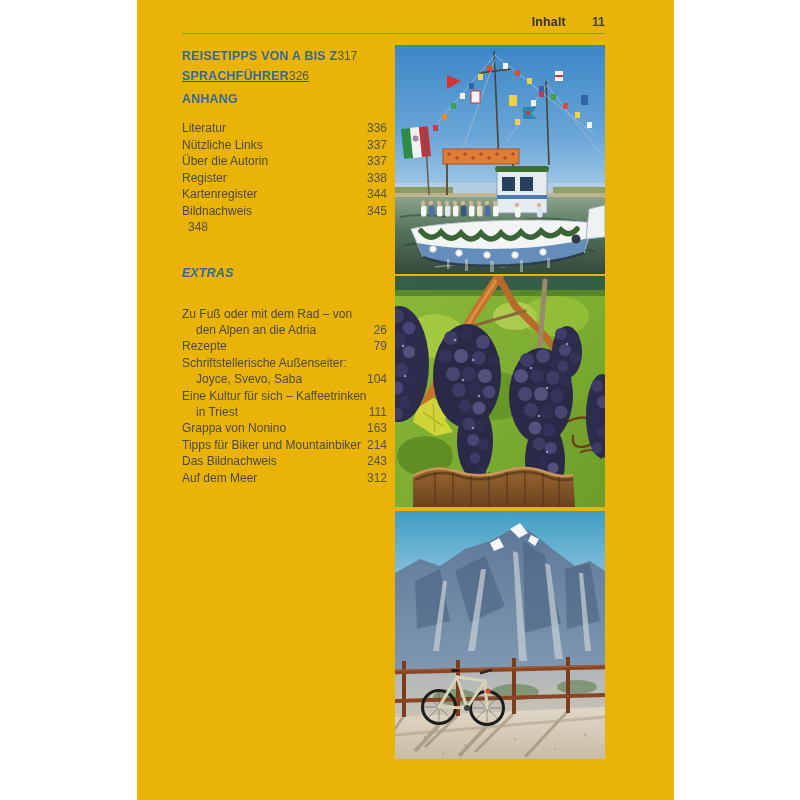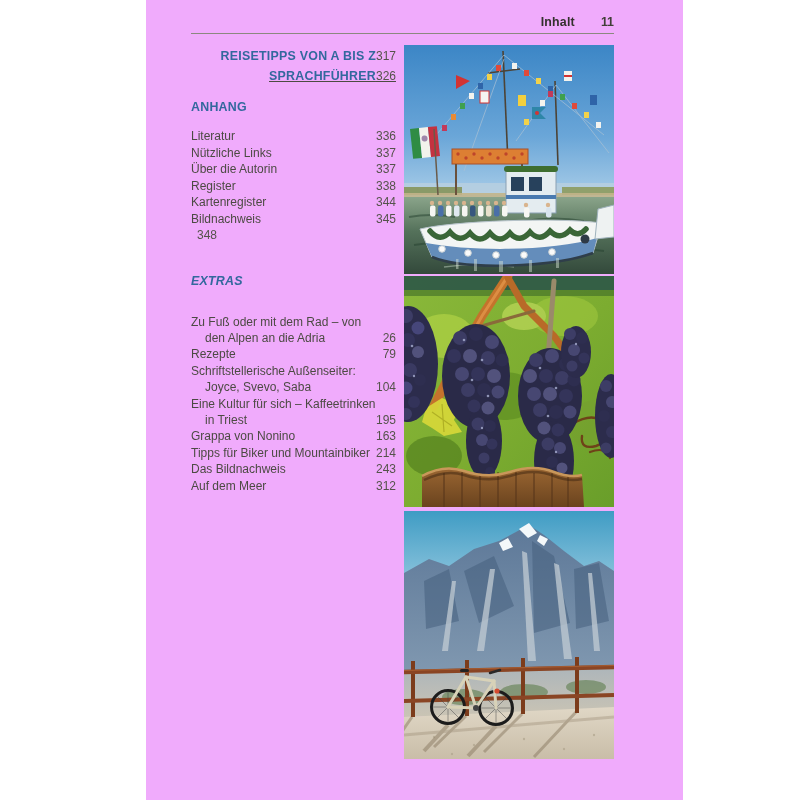--- a/index.html
+++ b/index.html
@@ -1,34 +1,34 @@
 <!DOCTYPE html>
 <html><head>
 <meta charset="utf-8">
 <style>
   html,body{margin:0;padding:0;background:#ffffff;}
   .screen{position:relative;width:800px;height:800px;background:#ffffff;overflow:hidden;
           font-family:"Liberation Sans",sans-serif;}
-  .book-page{position:absolute;left:146px;top:0;width:537px;height:800px;background:#f0abfc;}
+  .book-page{position:absolute;left:137px;top:0;width:537px;height:800px;background:#eab308;}
 
   
   .page-header{position:absolute;left:45px;top:0;width:423px;height:34px;
                display:flex;align-items:flex-end;justify-content:flex-end;
                border-bottom:1px solid #8b897f;box-sizing:border-box;padding-bottom:4px;}
   .header-label{font-size:12.4px;font-weight:bold;color:#33312c;letter-spacing:.2px;}
   .header-page{font-size:12.4px;font-weight:600;color:#413f38;margin-left:26px;}
 
   
   .toc-col{position:absolute;left:45px;top:49px;width:205px;color:#4c4a43;font-size:12px;}
-  .toc-main{display:flex;justify-content:flex-end;align-items:baseline;line-height:14px;}
+  .toc-main{display:flex;justify-content:flex-start;align-items:baseline;line-height:14px;}
   .toc-main .label{color:#33689d;font-weight:bold;font-size:12.4px;letter-spacing:.25px;white-space:nowrap;}
   .toc-main .pg{color:#55534b;}
   .toc-main + .toc-main{margin-top:6px;text-decoration:underline;}
   .toc-heading{color:#33689d;font-weight:bold;font-size:12.4px;letter-spacing:.25px;
-               line-height:14px;margin-top:17px;}
+               line-height:14px;margin-top:9px;}
   .toc-heading.extras-gap{margin-top:30px;font-style:italic;}
   .toc-list{list-style:none;margin:14px 0 0 0;padding:0;}
   .toc-list li{display:flex;justify-content:space-between;line-height:16.5px;white-space:nowrap;}
   .toc-list li .pg{margin-left:6px;color:#55534b;}
   .toc-list.extras{margin-top:26px;}
   .toc-list.extras li{line-height:16.4px;}
   .toc-list li.indent{padding-left:14px;gap:20px;}
 
   
   .photo-col{position:absolute;left:258px;top:45px;width:210px;}
@@ -112,21 +112,21 @@
         <li class="indent">
             <span>Joyce, Svevo, Saba</span>
             <span class="pg">104</span>
           </li>
         <li>
             <span>Eine Kultur für sich – Kaffeetrinken</span>
             <span class="pg"></span>
           </li>
         <li class="indent">
             <span>in Triest</span>
-            <span class="pg">195</span>
+            <span class="pg">111</span>
           </li>
         <li>
             <span>Grappa von Nonino</span>
             <span class="pg">163</span>
           </li>
         <li>
             <span>Tipps für Biker und Mountainbiker</span>
             <span class="pg">214</span>
           </li>
         <li>

